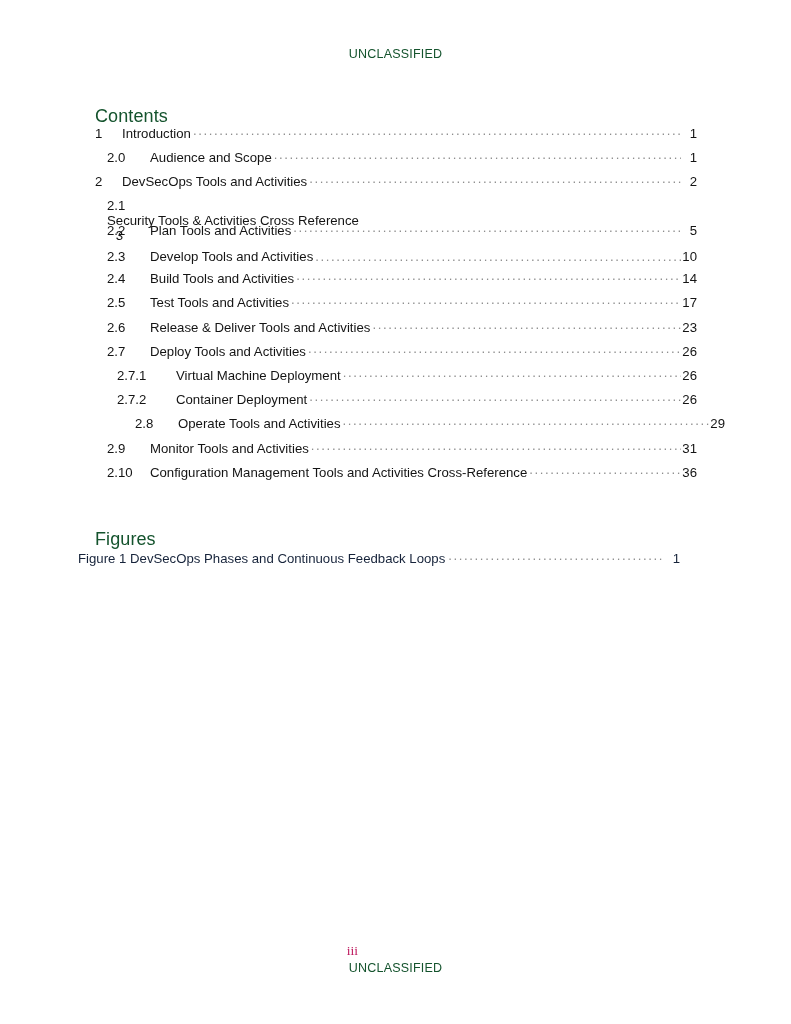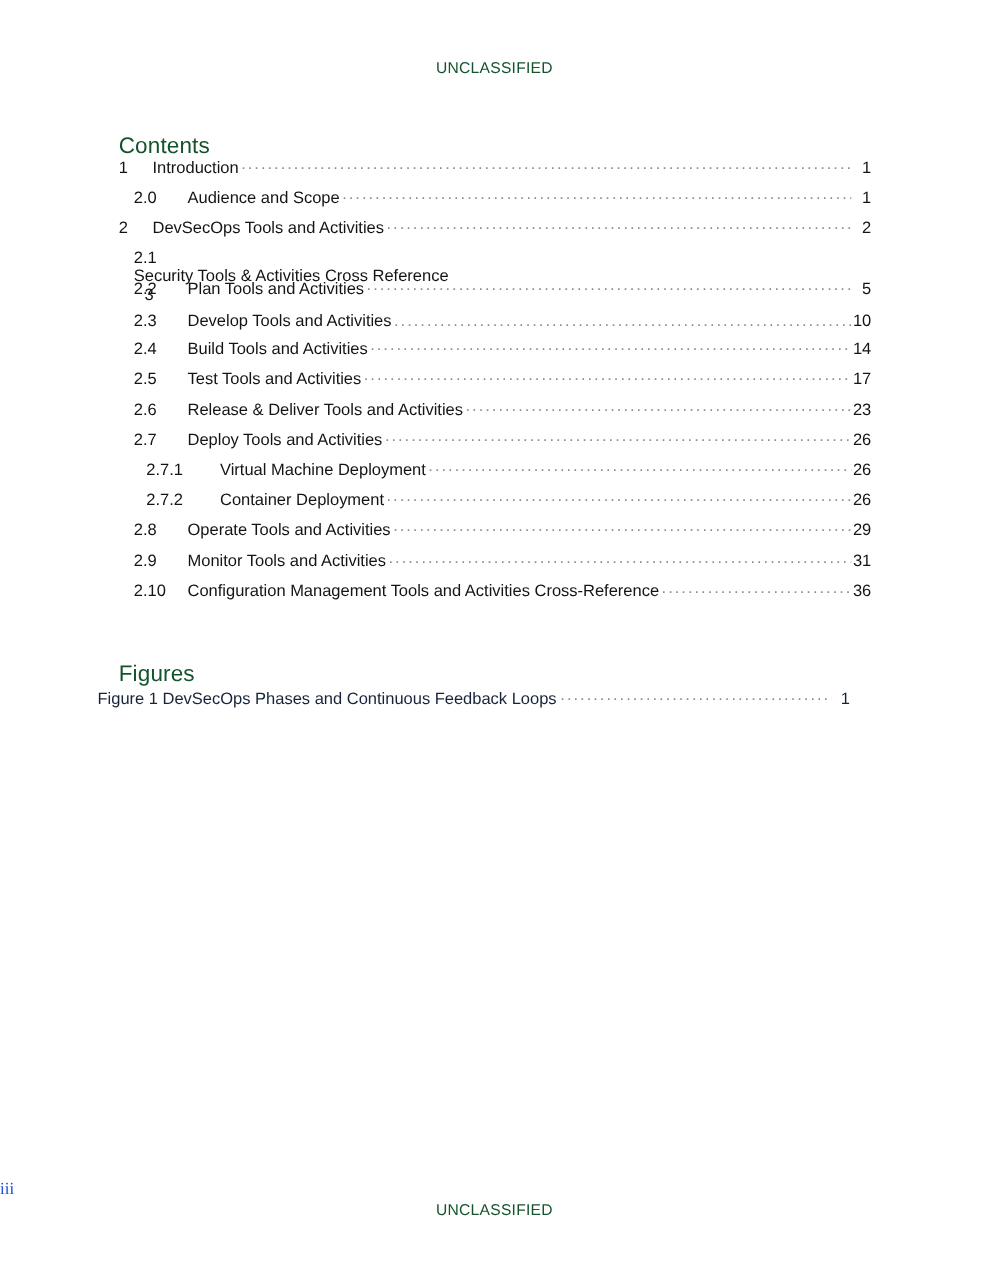--- a/index.html
+++ b/index.html
@@ -34,24 +34,24 @@
     letter-spacing: 0.2px;
     color: #14532d;
   }
   .classification-header { top: 47px; }
   .classification-footer { top: 961px; }
 
   .page-number {
     position: absolute;
     left: 0;
     width: 705px;
-    text-align: left;
+    text-align: center;
     top: 943px;
     font-size: 13.5px;
-    color: #1d4ed8;
+    color: #be185d;
     font-family: "Liberation Serif", serif;
   }
 
   
   .toc-heading {
     position: absolute;
     left: 95px;
     font-size: 18px;
     font-weight: normal;
     color: #14532d;
@@ -217,21 +217,21 @@
         <span class="toc-title">Virtual Machine Deployment</span>
         <span class="toc-leader"></span>
         <span class="toc-page">26</span>
       </li>
       <li class="toc-entry lvl3" style="top: 391.2px;">
         <span class="toc-num">2.7.2</span>
         <span class="toc-title">Container Deployment</span>
         <span class="toc-leader"></span>
         <span class="toc-page">26</span>
       </li>
-      <li class="toc-entry lvl2" style="top: 415.4px;">
+      <li class="toc-entry lvl2" style="top: 415.4px; margin-left: 28px;">
         <span class="toc-num">2.8</span>
         <span class="toc-title">Operate Tools and Activities</span>
         <span class="toc-leader"></span>
         <span class="toc-page">29</span>
       </li>
       <li class="toc-entry lvl2" style="top: 439.6px;">
         <span class="toc-num">2.9</span>
         <span class="toc-title">Monitor Tools and Activities</span>
         <span class="toc-leader"></span>
         <span class="toc-page">31</span>

